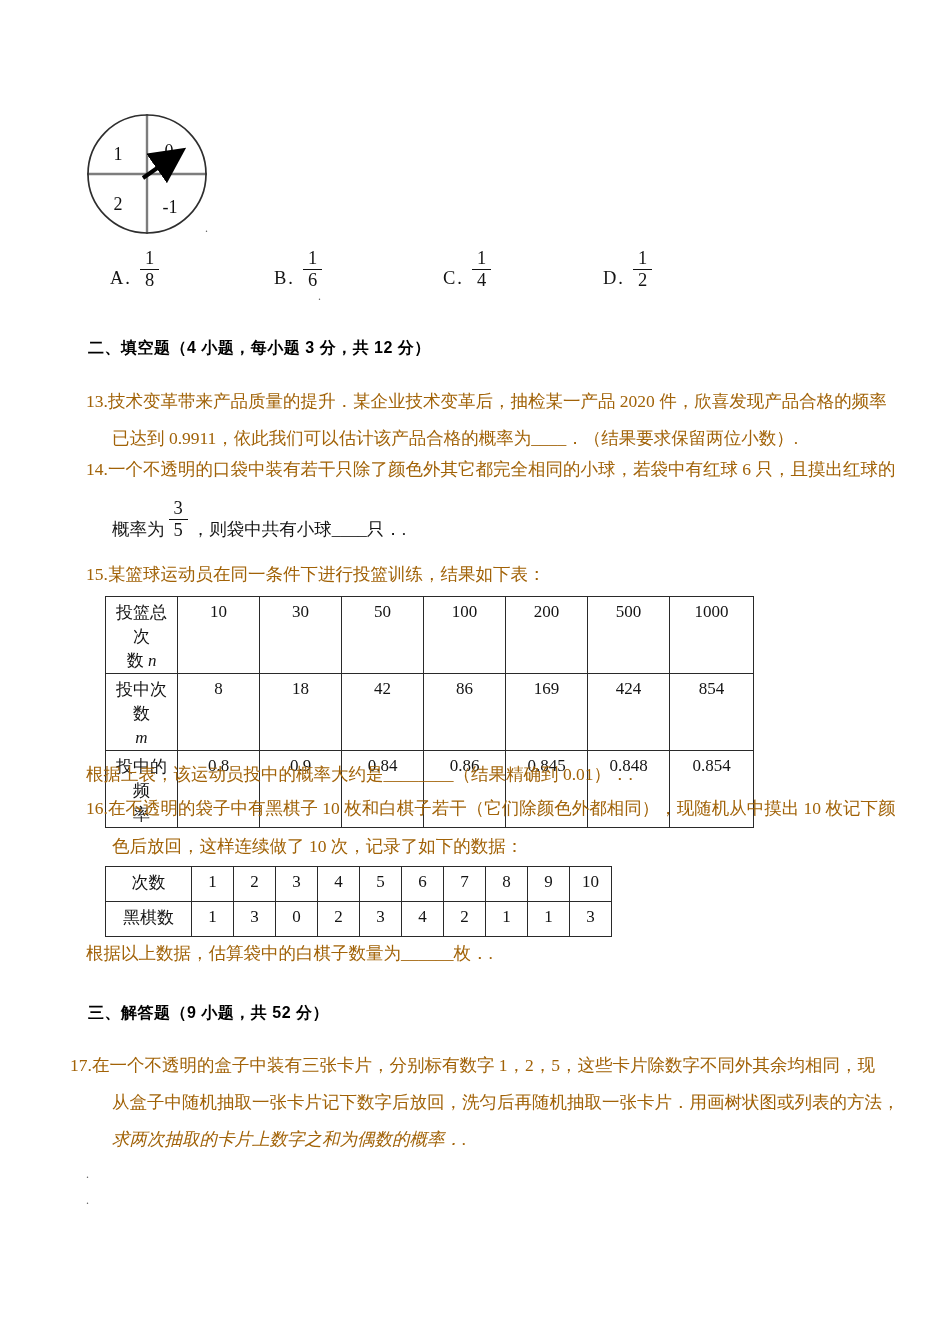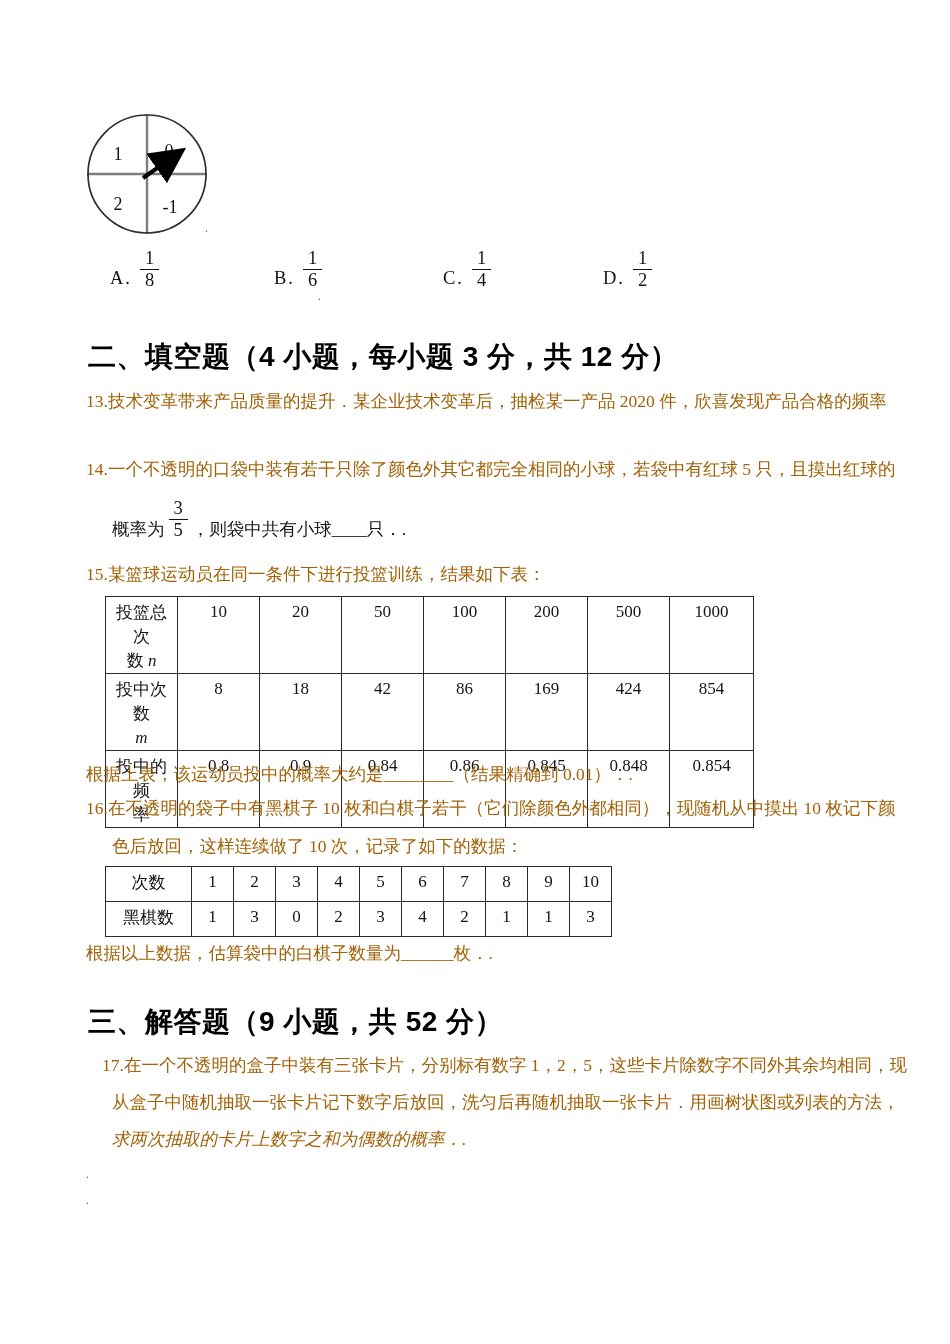--- a/index.html
+++ b/index.html
@@ -3,21 +3,21 @@
 <meta charset="utf-8">
 <style>
   html,body{margin:0;padding:0;background:#e8e8e8;}
   #page{
     position:relative;width:950px;height:1344px;margin:0 auto;background:#ffffff;
     font-family:"Liberation Serif","DejaVu Serif",serif;color:#111;overflow:hidden;
   }
   .line{position:absolute;white-space:nowrap;font-size:17.5px;line-height:22px;color:#a16207;}
   .heading{
     position:absolute;white-space:nowrap;font-family:"Liberation Sans","DejaVu Sans",sans-serif;
-    font-weight:bold;font-size:28px;color:#000;letter-spacing:0.5px;
+    font-weight:bold;font-size:16px;color:#000;letter-spacing:0.5px;
   }
   .option{position:absolute;display:flex;align-items:flex-end;font-size:18.5px;color:#141414;}
   .opt-letter{line-height:1;margin:0 8px 4px 0;letter-spacing:2px;}
   .frac{display:inline-flex;flex-direction:column;align-items:center;line-height:1.15;font-size:18.5px;}
   .frac .fnum{padding:0 5px;border-bottom:1.6px solid #111;}
   .frac .fden{padding:0 5px;}
   .frac-inline{margin:0 4px -2px 4px;}
   .qline-flex{position:absolute;display:flex;align-items:flex-end;font-size:17.5px;color:#141414;}
   .qline-flex .txt{line-height:22px;white-space:nowrap;}
   table.sheet{position:absolute;border-collapse:collapse;table-layout:fixed;background:#fff;}
@@ -79,22 +79,23 @@
     <span class="opt-letter">D.</span>
     <span class="frac">
       <span class="fnum">1</span>
       <span class="fden">2</span>
     </span>
   </div>
 
   <div class="heading" style="left:88px;top:338px;">二、填空题（4 小题，每小题 3 分，共 12 分）</div>
 
   <div class="line" style="left:86px;top:390px;">13.技术变革带来产品质量的提升．某企业技术变革后，抽检某一产品 2020 件，欣喜发现产品合格的频率</div>
-
-  <div class="line" style="left:86px;top:458px;">14.一个不透明的口袋中装有若干只除了颜色外其它都完全相同的小球，若袋中有红球 5 只，且摸出红球的</div>
+  <div class="line" style="left:112px;top:427px;">已达到 0.9911，依此我们可以估计该产品合格的概率为____．（结果要求保留两位小数）.</div>
+
+  <div class="line" style="left:86px;top:458px;">14.一个不透明的口袋中装有若干只除了颜色外其它都完全相同的小球，若袋中有红球 6 只，且摸出红球的</div>
   <div class="qline-flex" style="left:112px;top:498px;">
     <span class="txt">概率为</span>
     <span class="frac frac-inline">
       <span class="fnum">3</span>
       <span class="fden">5</span>
     </span>
     <span class="txt">，则袋中共有小球____只．.</span>
   </div>
 
   <div class="line" style="left:86px;top:563px;">15.某篮球运动员在同一条件下进行投篮训练，结果如下表：</div>
@@ -110,21 +111,21 @@
         <col style="width:82px">
         <col style="width:84px">
     </colgroup>
     <tbody>
         <tr>
       <td class="th" style="height:50px;">
         <span>投篮总次</span><br>
         <span>数 </span><i class="var">n</i>
       </td>
       <td>10</td>
-      <td>20</td>
+      <td>30</td>
       <td>50</td>
       <td>100</td>
       <td>200</td>
       <td>500</td>
       <td>1000</td>
     </tr>
     <tr>
       <td class="th" style="height:53px;">
         <span>投中次数</span><br>
         <i class="var">m</i>
@@ -199,20 +200,20 @@
       <td>1</td>
       <td>3</td>
     </tr>
   </tbody>
     </table>
 
   <div class="line" style="left:86px;top:942px;">根据以上数据，估算袋中的白棋子数量为______枚．.</div>
 
   <div class="heading" style="left:88px;top:1003px;">三、解答题（9 小题，共 52 分）</div>
 
-  <div class="line" style="left:102px;top:1054px;">17.在一个不透明的盒子中装有三张卡片，分别标有数字 1，2，5，这些卡片除数字不同外其余均相同，现</div>
+  <div class="line" style="left:70px;top:1054px;">17.在一个不透明的盒子中装有三张卡片，分别标有数字 1，2，5，这些卡片除数字不同外其余均相同，现</div>
   <div class="line" style="left:112px;top:1091px;">从盒子中随机抽取一张卡片记下数字后放回，洗匀后再随机抽取一张卡片．用画树状图或列表的方法，</div>
   <div class="line" style="left:112px;top:1128px;font-style:italic;">求两次抽取的卡片上数字之和为偶数的概率．.</div>
 
   <span class="stray" style="left:86px;top:1168px;">.</span>
   <span class="stray" style="left:86px;top:1194px;">.</span>
 
 </div>
 
 </body></html>

